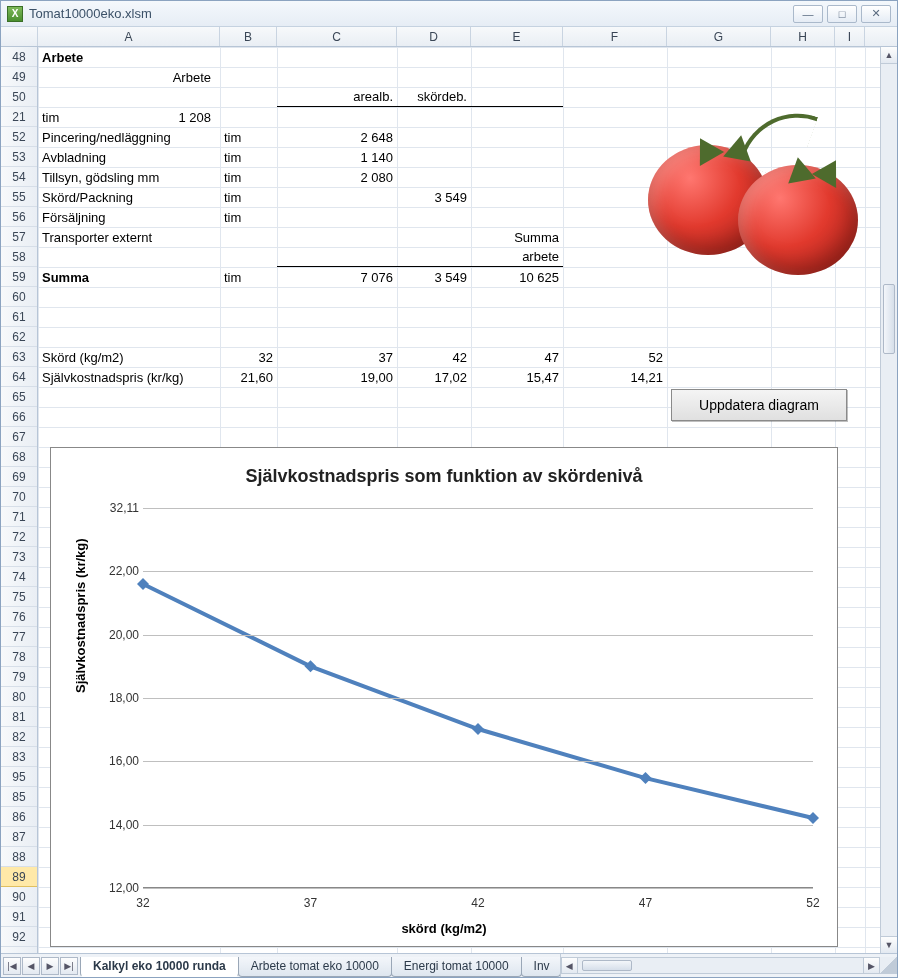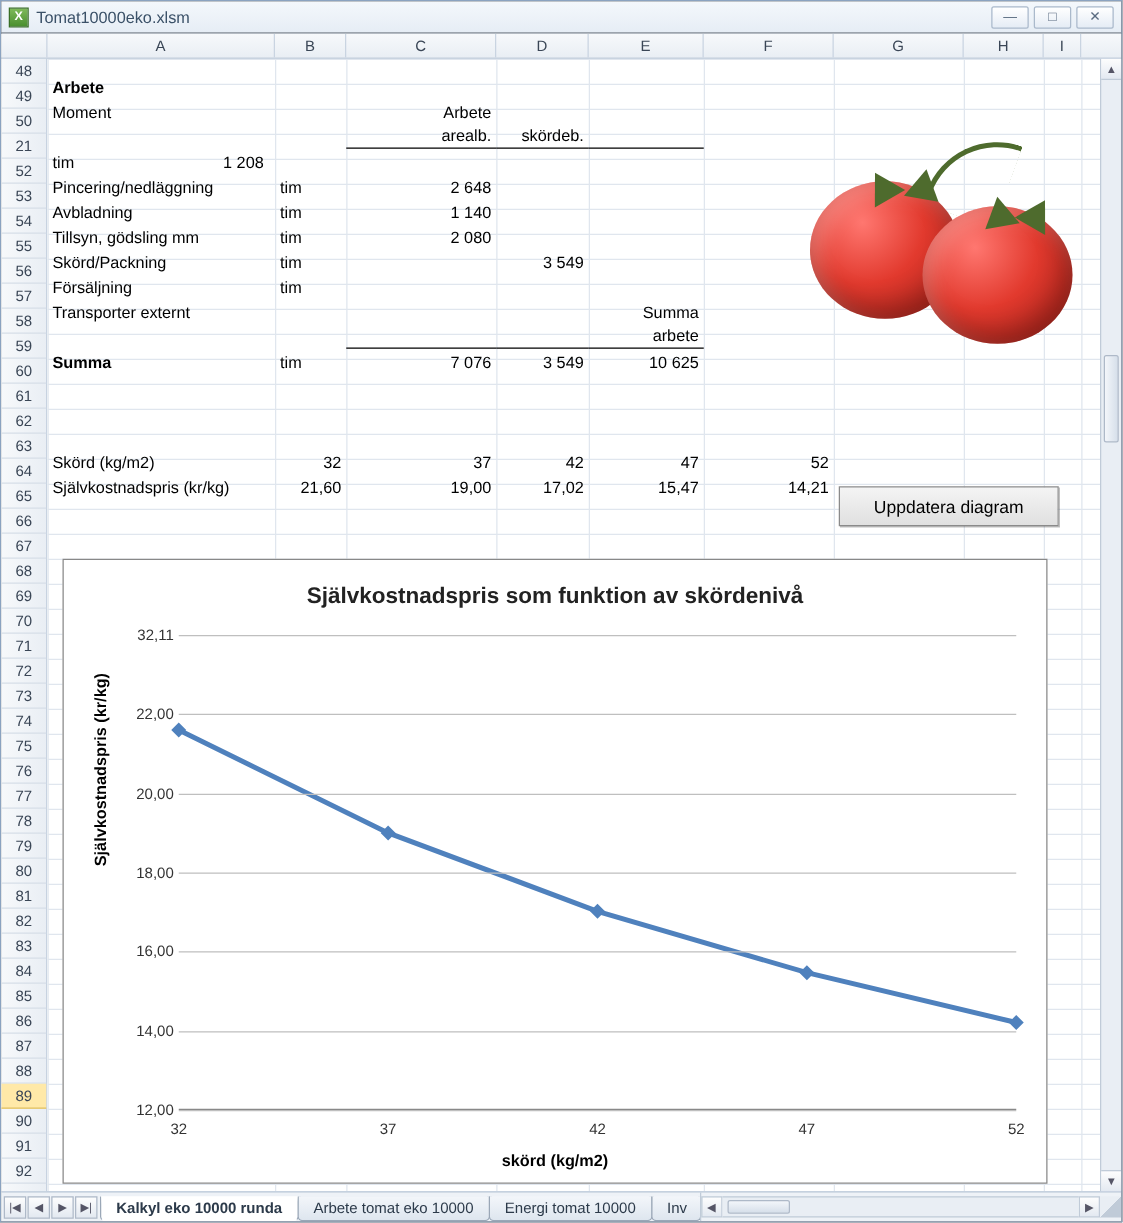--- a/index.html
+++ b/index.html
@@ -291,21 +291,21 @@
             <div>74</div>
             <div>75</div>
             <div>76</div>
             <div>77</div>
             <div>78</div>
             <div>79</div>
             <div>80</div>
             <div>81</div>
             <div>82</div>
             <div>83</div>
-            <div>84</div>
+            <div>95</div>
             <div>85</div>
             <div>86</div>
             <div>87</div>
             <div>88</div>
             <div class="sel">89</div>
             <div>90</div>
             <div>91</div>
             <div>92</div>
           </div>
         <div class="cells-area" id="cells">
@@ -362,26 +362,25 @@
               <div class="gridline-col" style="left: 239px;"></div>
               <div class="gridline-col" style="left: 359px;"></div>
               <div class="gridline-col" style="left: 433px;"></div>
               <div class="gridline-col" style="left: 525px;"></div>
               <div class="gridline-col" style="left: 629px;"></div>
               <div class="gridline-col" style="left: 733px;"></div>
               <div class="gridline-col" style="left: 797px;"></div>
               <div class="gridline-col" style="left: 827px;"></div>
             </div>
 
-          <div style="position:absolute; left:0; top:12px; right:0;">
+          <div style="position:absolute; left:0; top:0; right:0;">
             <div class="row">
                 <div class="cell bold cA">Arbete</div>
               </div>
             <div class="row">
-              <div class="cell cA">Moment</div>
               <div class="cell cB"></div>
               <div class="cell num cC">Arbete</div>
             </div>
             <div class="row">
               <div class="cell cA"></div>
                 <div class="cell cB"></div>
               <div class="cell num cC underline-bot">arealb.</div>
               <div class="cell num cD underline-bot">skördeb.</div>
               <div class="cell cE underline-bot"></div>
             </div>

